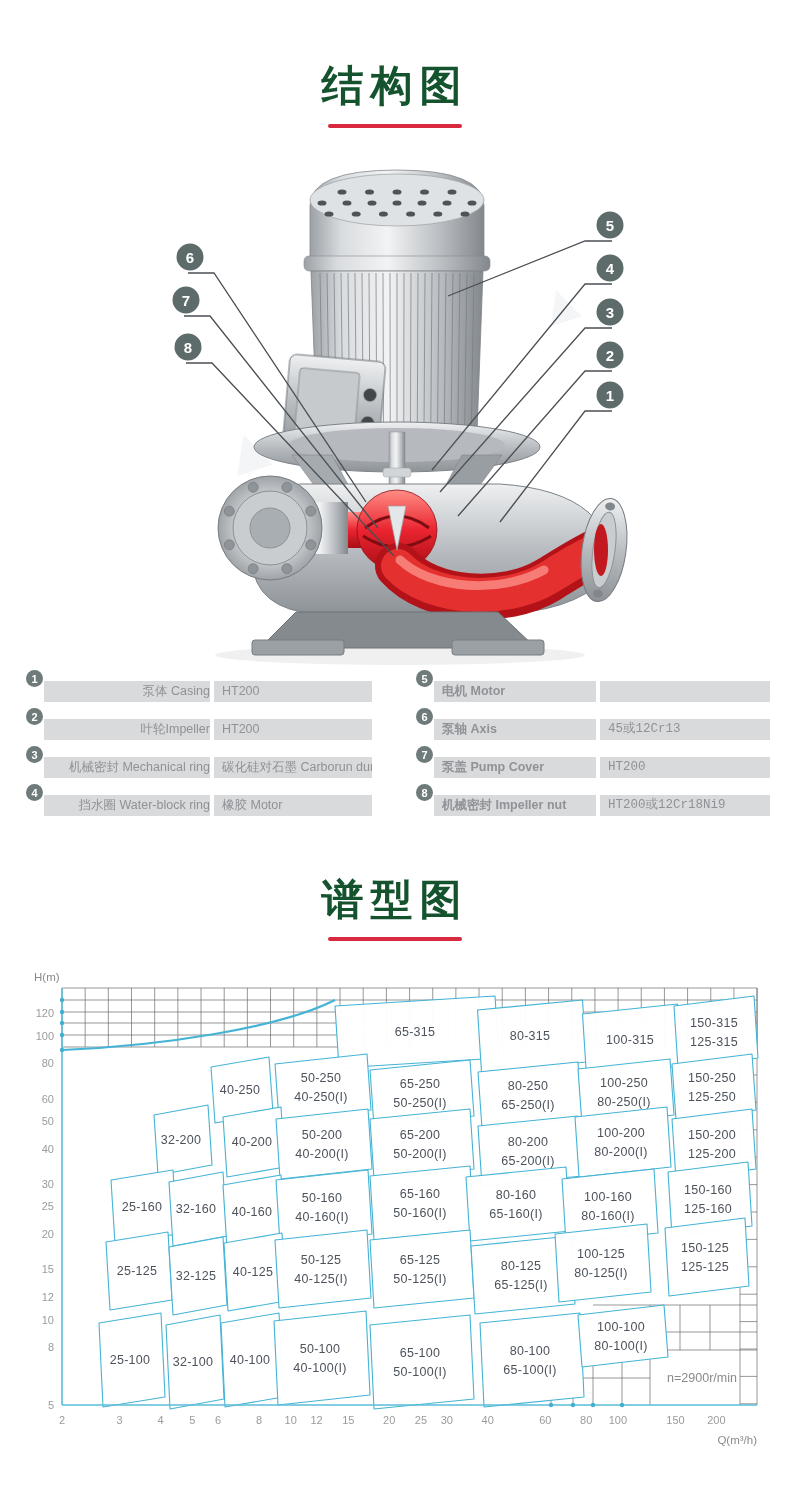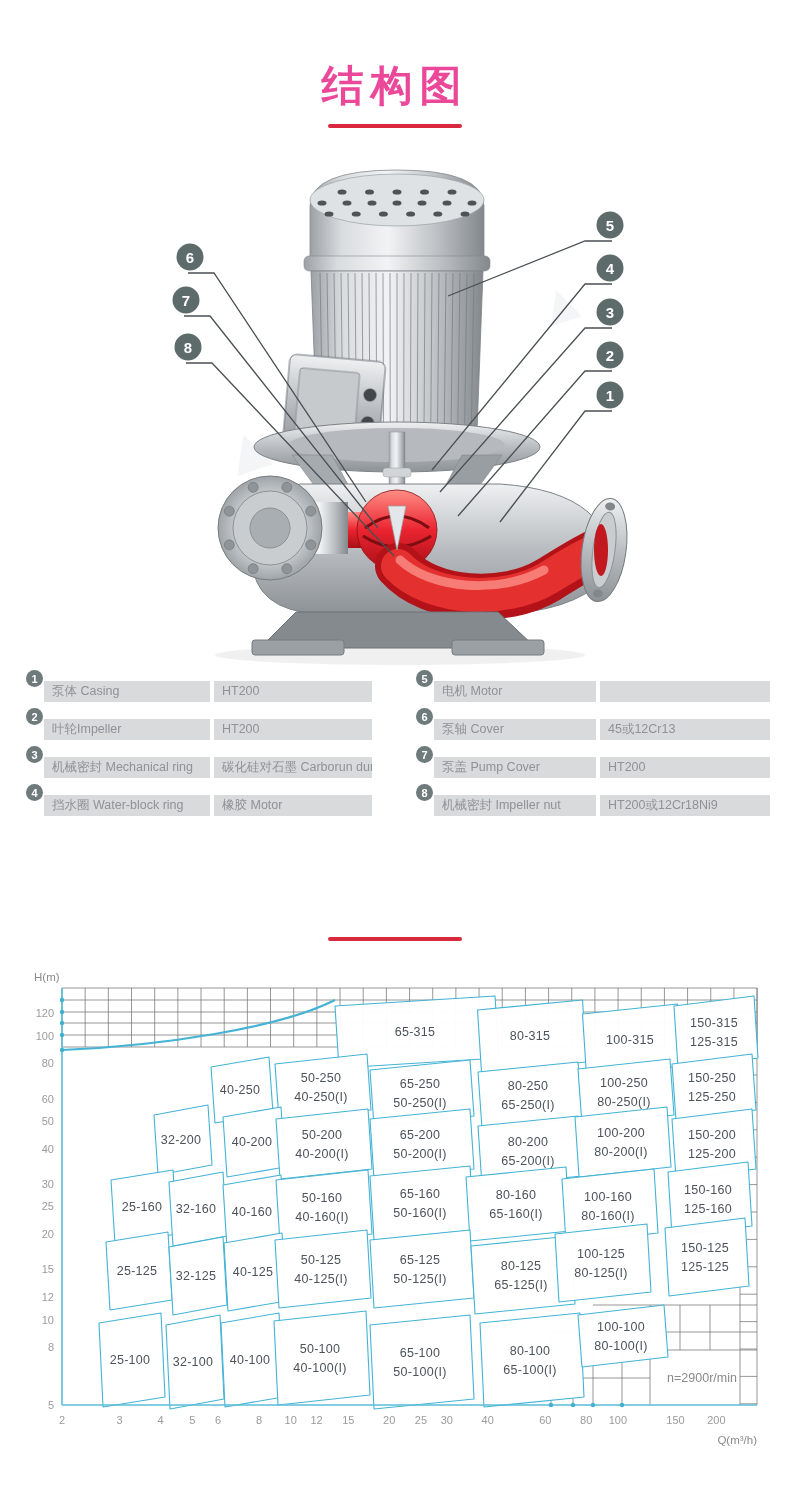--- a/index.html
+++ b/index.html
@@ -1,30 +1,30 @@
 <!DOCTYPE html>
 <html><head>
 <meta charset="utf-8">
 <style>
   html,body{margin:0;padding:0;background:#fff;}
   .page{position:relative;width:790px;height:1489px;background:#fff;overflow:hidden;
         font-family:"Liberation Sans","DejaVu Sans",sans-serif;}
   .sec-title{position:absolute;left:0;width:790px;text-align:center;margin:0;
-             font-size:42px;font-weight:700;color:#ec4899;letter-spacing:7px;}
+             font-size:42px;font-weight:700;color:#14532d;letter-spacing:7px;}
   .rule{position:absolute;left:328px;width:134px;height:4px;background:#d8293e;border-radius:2px;}
   svg{position:absolute;left:0;display:block;}
   .ptable{position:absolute;width:352px;}
   .prow{position:relative;height:21px;margin-bottom:17px;padding-left:12px;display:flex;gap:4px;}
   .pbadge{position:absolute;left:-6px;top:-11px;width:17px;height:17px;border-radius:50%;
           background:#6f7b7b;color:#fff;font-size:11px;font-weight:bold;
           display:flex;align-items:center;justify-content:center;}
   .pcell{background:#d9dadb;height:21px;line-height:21px;font-size:12.5px;color:#8f9296;
          padding-left:8px;overflow:hidden;white-space:nowrap;}
-  .lcell-l{width:158px;} .vcell-l{width:150px;}
-  .lcell-r{width:154px;} .vcell-r{width:162px;}
+  .lcell-l{width:158px;text-align:right;} .vcell-l{width:150px;}
+  .lcell-r{width:154px;font-weight:bold;} .vcell-r{width:162px;font-family:Liberation Mono, monospace;}
 </style>
 </head>
 <body>
 
 <div class="page">
 
   <h1 class="sec-title" style="top:58px">结构图</h1>
   <div class="rule" style="top:124px"></div>
 
   <svg id="pump-svg" style="top:0" width="790" height="670" viewBox="0 0 790 670">
@@ -239,35 +239,36 @@
       </div>
     </div>
   <div id="parts-right" class="ptable" style="left:422px;top:681px">
       <div class="prow">
         <span class="pbadge">5</span>
         <span class="pcell lcell-r">电机 Motor</span>
         <span class="pcell vcell-r"></span>
       </div>
       <div class="prow">
         <span class="pbadge">6</span>
-        <span class="pcell lcell-r">泵轴 Cover</span>
+        <span class="pcell lcell-r">泵轴 Axis</span>
         <span class="pcell vcell-r">45或12Cr13</span>
       </div>
       <div class="prow">
         <span class="pbadge">7</span>
         <span class="pcell lcell-r">泵盖 Pump Cover</span>
         <span class="pcell vcell-r">HT200</span>
       </div>
       <div class="prow">
         <span class="pbadge">8</span>
         <span class="pcell lcell-r">机械密封 Impeller nut</span>
         <span class="pcell vcell-r">HT200或12Cr18Ni9</span>
       </div>
     </div>
 
+  <h1 class="sec-title" style="top:872px">谱型图</h1>
   <div class="rule" style="top:937px"></div>
 
   <svg id="chart-svg" style="top:949px" width="790" height="540" viewBox="0 949 790 540">
     <g id="cg-grid" stroke="#6b6b6b" stroke-width="0.7">
         <line x1="62" y1="988" x2="757" y2="988"></line>
         <line x1="62" y1="1000" x2="757" y2="1000"></line>
         <line x1="62" y1="1012" x2="757" y2="1012"></line>
         <line x1="62" y1="1023" x2="757" y2="1023"></line>
         <line x1="62" y1="1035" x2="757" y2="1035"></line>
         <line x1="62" y1="1047" x2="757" y2="1047"></line>

